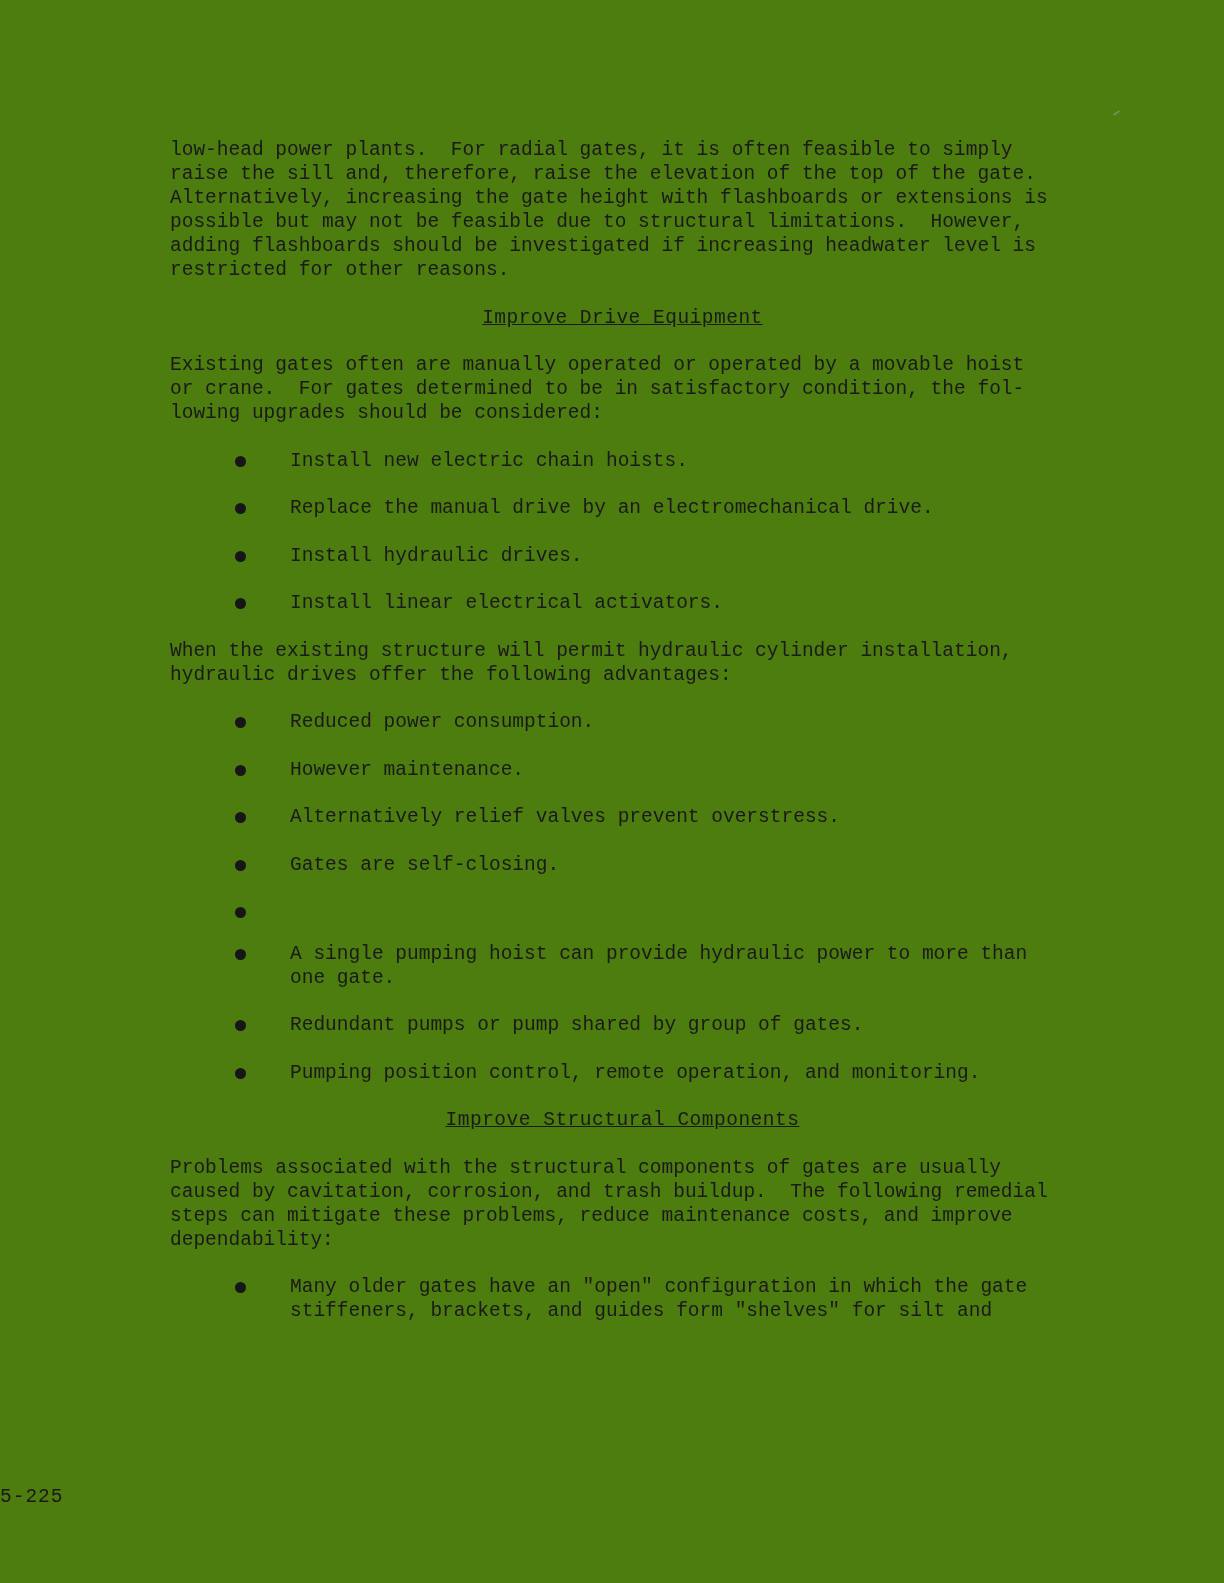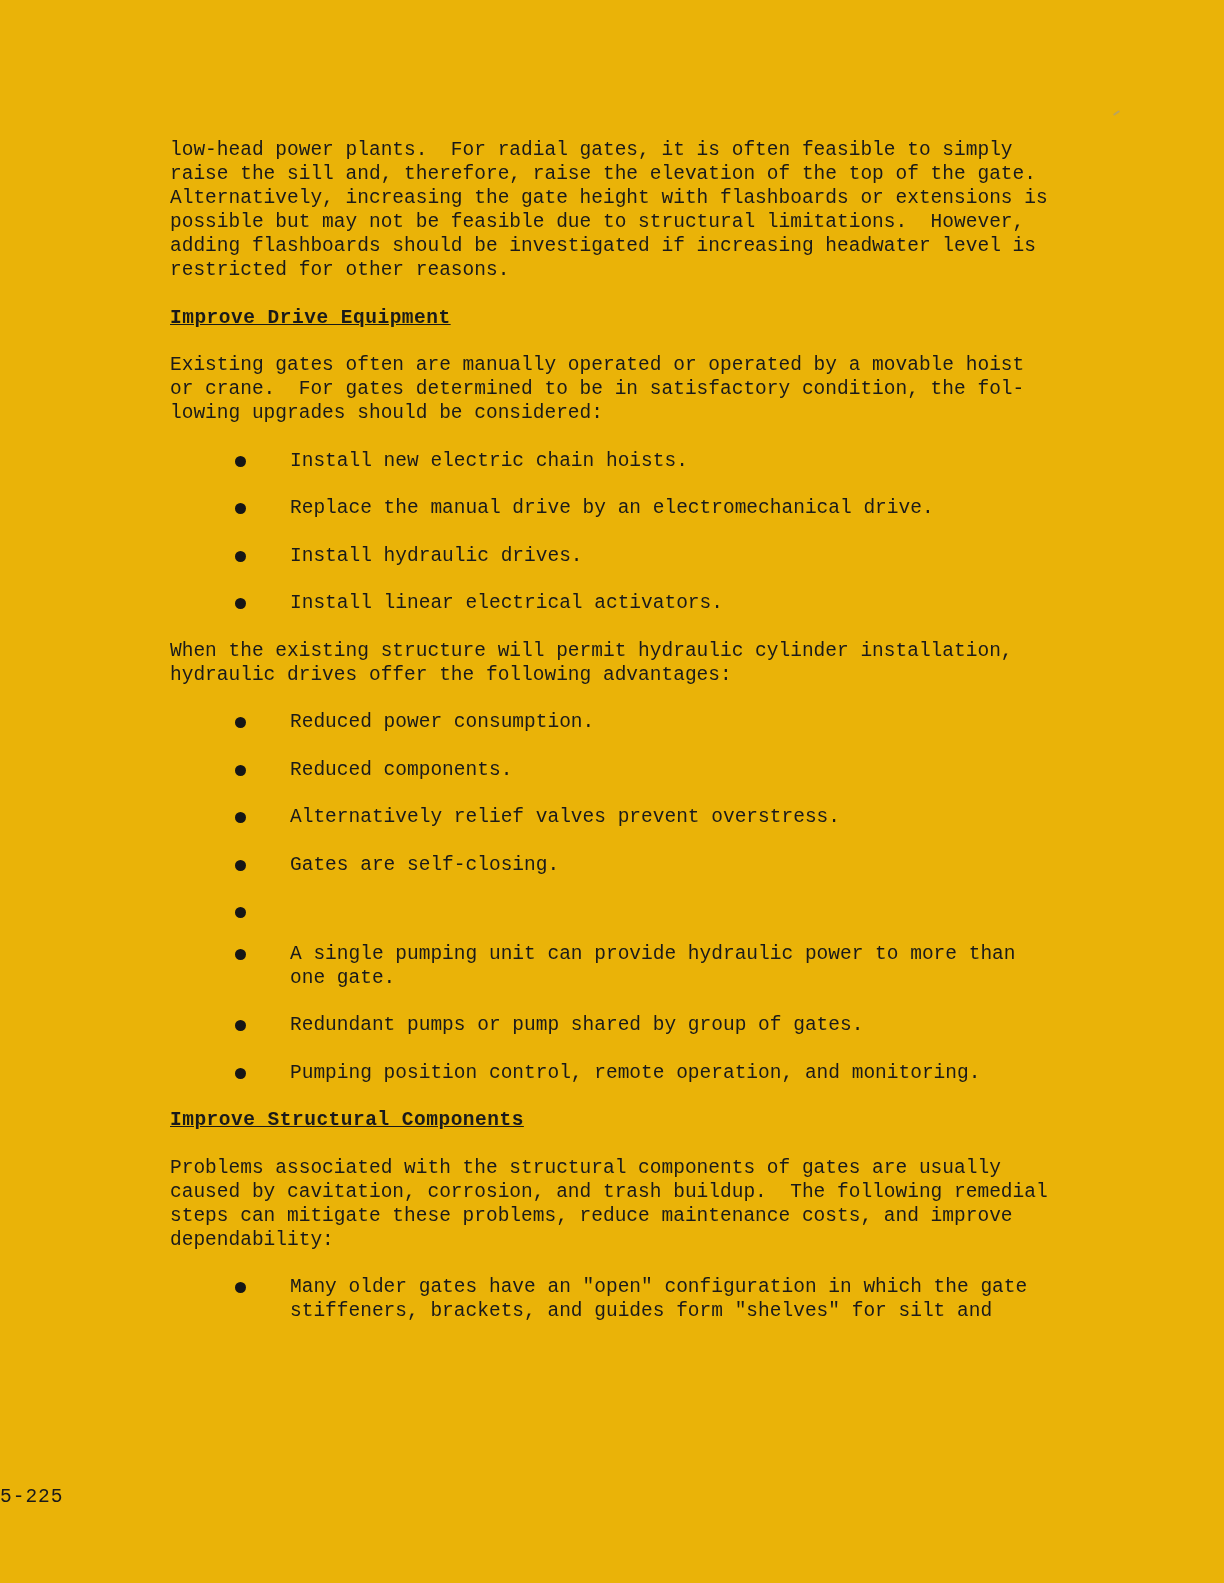--- a/index.html
+++ b/index.html
@@ -4,44 +4,45 @@
 <style>
   html, body {
     margin: 0;
     padding: 0;
     background: #ffffff;
   }
   .page {
     position: relative;
     width: 1224px;
     height: 1583px;
-    background: #eab308;
+    background: #4d7c0f;
     font-family: "Liberation Mono", "DejaVu Sans Mono", monospace;
     color: #1a1a1a;
     overflow: hidden;
   }
   .content {
     position: absolute;
     left: 170px;
     top: 138px;
     width: 905px;
     font-size: 19.5px;
     line-height: 24px;
   }
   .para {
     margin: 0 0 23.5px 0;
     white-space: pre-wrap;
   }
   .heading {
     font-size: 19.5px;
     line-height: 24px;
-    font-weight: bold;
+    font-weight: normal;
     text-decoration: underline;
     margin: 0 0 23.5px 0;
     letter-spacing: 0.5px;
+    text-align: center;
   }
   .bullet-list {
     list-style: none;
     margin: 0;
     padding: 0;
   }
   .bullet-item {
     display: flex;
     align-items: flex-start;
     margin: 0 0 23.5px 0;
@@ -120,36 +121,36 @@
     <p class="para">When the existing structure will permit hydraulic cylinder installation,
 hydraulic drives offer the following advantages:</p>
 
     <ul class="bullet-list">
       <li class="bullet-item">
         <span class="bullet-dot"></span>
         <span class="bullet-text">Reduced power consumption.</span>
       </li>
       <li class="bullet-item">
         <span class="bullet-dot"></span>
-        <span class="bullet-text">Reduced components.</span>
+        <span class="bullet-text">However maintenance.</span>
       </li>
       <li class="bullet-item">
         <span class="bullet-dot"></span>
         <span class="bullet-text">Alternatively relief valves prevent overstress.</span>
       </li>
       <li class="bullet-item">
         <span class="bullet-dot"></span>
         <span class="bullet-text">Gates are self-closing.</span>
       </li>
       <li class="bullet-item">
         <span class="bullet-dot"></span>
       </li>
       <li class="bullet-item">
         <span class="bullet-dot"></span>
-        <span class="bullet-text">A single pumping unit can provide hydraulic power to more than
+        <span class="bullet-text">A single pumping hoist can provide hydraulic power to more than
 one gate.</span>
       </li>
       <li class="bullet-item">
         <span class="bullet-dot"></span>
         <span class="bullet-text">Redundant pumps or pump shared by group of gates.</span>
       </li>
       <li class="bullet-item">
         <span class="bullet-dot"></span>
         <span class="bullet-text">Pumping position control, remote operation, and monitoring.</span>
       </li>

